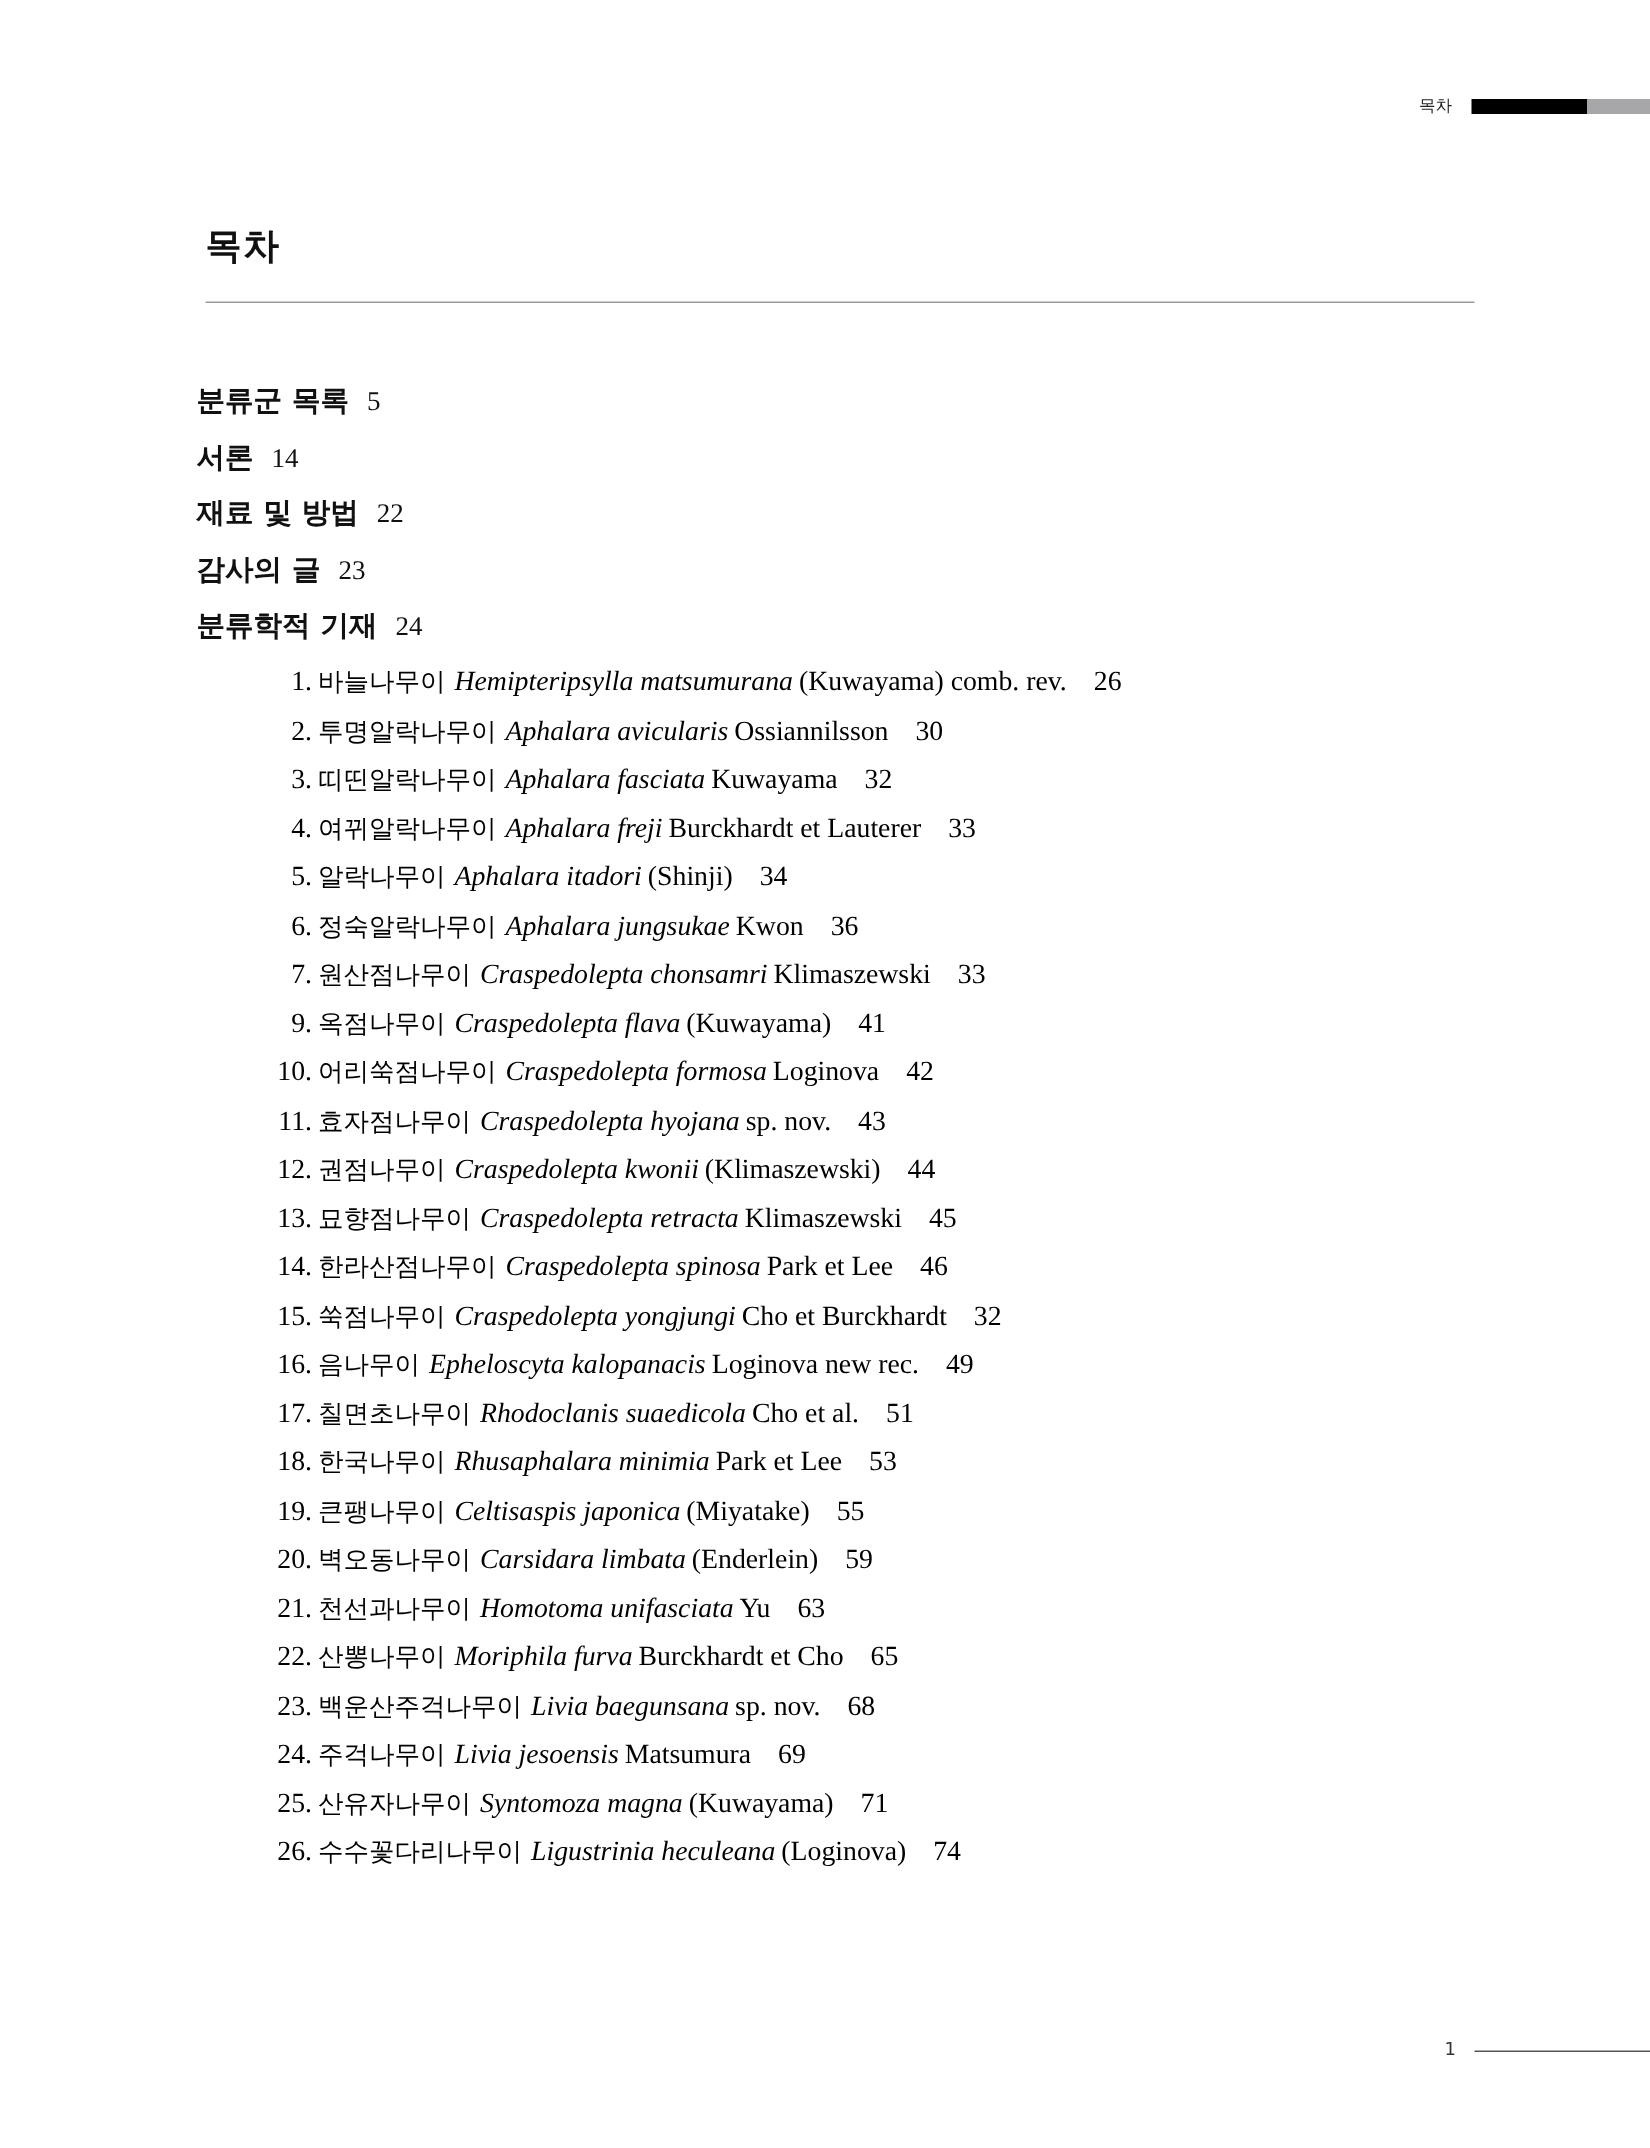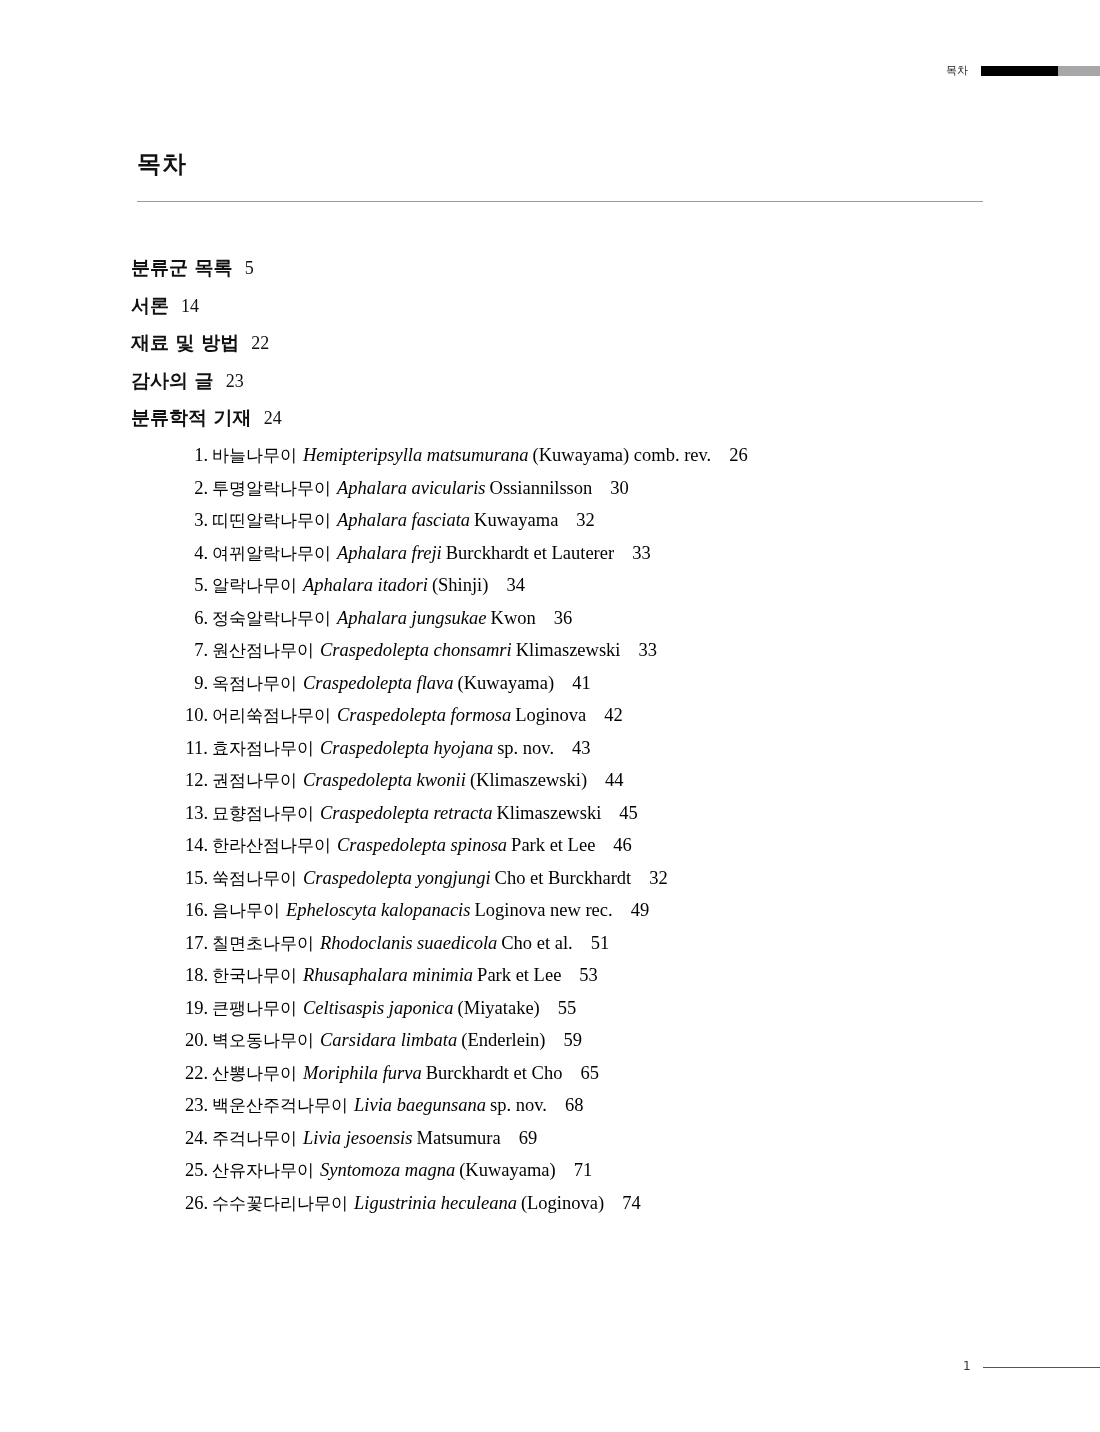--- a/index.html
+++ b/index.html
@@ -55,20 +55,21 @@
     <div class="entry"><span class="num">11.</span><span class="kor">효자점나무이</span><span class="sci">Craspedolepta hyojana</span><span class="auth">sp. nov.</span><span class="pg">43</span></div>
     <div class="entry"><span class="num">12.</span><span class="kor">권점나무이</span><span class="sci">Craspedolepta kwonii</span><span class="auth">(Klimaszewski)</span><span class="pg">44</span></div>
     <div class="entry"><span class="num">13.</span><span class="kor">묘향점나무이</span><span class="sci">Craspedolepta retracta</span><span class="auth">Klimaszewski</span><span class="pg">45</span></div>
     <div class="entry"><span class="num">14.</span><span class="kor">한라산점나무이</span><span class="sci">Craspedolepta spinosa</span><span class="auth">Park et Lee</span><span class="pg">46</span></div>
     <div class="entry"><span class="num">15.</span><span class="kor">쑥점나무이</span><span class="sci">Craspedolepta yongjungi</span><span class="auth">Cho et Burckhardt</span><span class="pg">32</span></div>
     <div class="entry"><span class="num">16.</span><span class="kor">음나무이</span><span class="sci">Epheloscyta kalopanacis</span><span class="auth">Loginova new rec.</span><span class="pg">49</span></div>
     <div class="entry"><span class="num">17.</span><span class="kor">칠면초나무이</span><span class="sci">Rhodoclanis suaedicola</span><span class="auth">Cho et al.</span><span class="pg">51</span></div>
     <div class="entry"><span class="num">18.</span><span class="kor">한국나무이</span><span class="sci">Rhusaphalara minimia</span><span class="auth">Park et Lee</span><span class="pg">53</span></div>
     <div class="entry"><span class="num">19.</span><span class="kor">큰팽나무이</span><span class="sci">Celtisaspis japonica</span><span class="auth">(Miyatake)</span><span class="pg">55</span></div>
     <div class="entry"><span class="num">20.</span><span class="kor">벽오동나무이</span><span class="sci">Carsidara limbata</span><span class="auth">(Enderlein)</span><span class="pg">59</span></div>
+    <div class="entry"><span class="num">21.</span><span class="kor">천선과나무이</span><span class="sci">Homotoma unifasciata</span><span class="auth">Yu</span><span class="pg">63</span></div>
     <div class="entry"><span class="num">22.</span><span class="kor">산뽕나무이</span><span class="sci">Moriphila furva</span><span class="auth">Burckhardt et Cho</span><span class="pg">65</span></div>
     <div class="entry"><span class="num">23.</span><span class="kor">백운산주걱나무이</span><span class="sci">Livia baegunsana</span><span class="auth">sp. nov.</span><span class="pg">68</span></div>
     <div class="entry"><span class="num">24.</span><span class="kor">주걱나무이</span><span class="sci">Livia jesoensis</span><span class="auth">Matsumura</span><span class="pg">69</span></div>
     <div class="entry"><span class="num">25.</span><span class="kor">산유자나무이</span><span class="sci">Syntomoza magna</span><span class="auth">(Kuwayama)</span><span class="pg">71</span></div>
     <div class="entry"><span class="num">26.</span><span class="kor">수수꽃다리나무이</span><span class="sci">Ligustrinia heculeana</span><span class="auth">(Loginova)</span><span class="pg">74</span></div>
   </div>
 
 <div>
   <span class="foot-num">1</span>
   <div class="foot-rule"></div>

